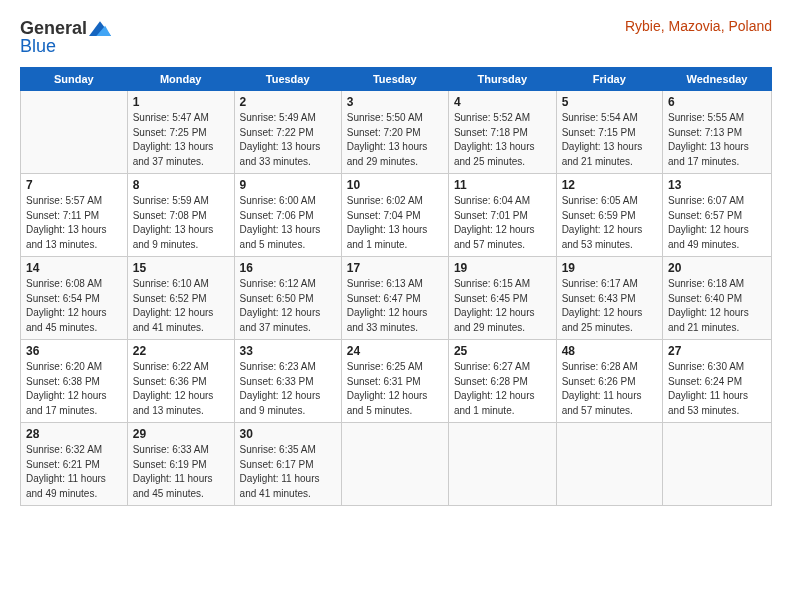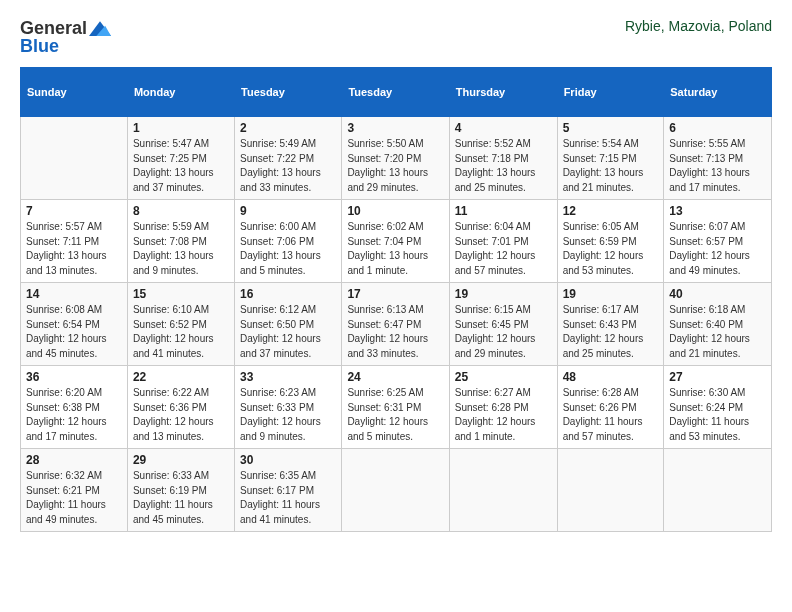--- a/index.html
+++ b/index.html
@@ -36,32 +36,32 @@
     .title-block {
       text-align: right;
     }
     .month-title {
       font-size: 32px;
       font-weight: bold;
       color: #222;
     }
     .subtitle {
       font-size: 14px;
-      color: #14532d;
+      color: #c2410c;
     }
     .calendar {
       width: 100%;
       border-collapse: collapse;
       font-size: 9.5px;
     }
     .calendar th {
       background-color: #1565c0;
       color: #fff;
-      text-align: left;
-      padding: 18px 6px;
+      text-align: center;
+      padding: 5px 6px;
       font-size: 11px;
       font-weight: bold;
       border: 1px solid #1565c0;
     }
     .calendar td {
       border: 1px solid #ccc;
       vertical-align: top;
       padding: 4px 5px;
       width: 113px;
       height: 78px;
@@ -92,39 +92,39 @@
   <div class="header">
     <div class="logo">
       <div>
         <div style="display:flex;align-items:flex-start;">
           <span class="logo-general" style="font-size:18px;font-weight:bold;color:#333;">General</span>
           <svg class="logo-icon" viewBox="0 0 30 25" xmlns="http://www.w3.org/2000/svg">
             <polygon points="0,22 15,2 30,22" fill="#1565c0"></polygon>
             <polygon points="10,22 22,8 30,22" fill="#42a5f5"></polygon>
           </svg>
         </div>
-        <div class="logo-blue" style="font-size:18px;font-weight:bold;color:#1565c0;margin-top:-4px;">Blue</div>
+        <div class="logo-blue" style="font-size:18px;font-weight:normal;color:#1565c0;margin-top:-4px;">Blue</div>
       </div>
     </div>
     <div class="title-block">
       <div class="subtitle">Rybie, Mazovia, Poland</div>
     </div>
   </div>
 
   <table class="calendar">
     <thead>
       <tr>
 
       <th>Sunday</th>
           <th>Monday</th>
           <th>Tuesday</th>
           <th>Tuesday</th>
           <th>Thursday</th>
           <th>Friday</th>
-          <th>Saturday</th>
+          <th>Wednesday</th>
         </tr>
     </thead>
     <tbody id="calendar-body">
     <tr>
           <td class="empty-cell"></td>
           <td>
             <div class="cell-day">1</div>
             <div class="cell-info">Sunrise: 5:47 AM<br>Sunset: 7:25 PM<br>Daylight: 13 hours<br>and 37 minutes.</div>
           </td>
           <td>
@@ -197,21 +197,21 @@
           </td>
           <td>
             <div class="cell-day">19</div>
             <div class="cell-info">Sunrise: 6:15 AM<br>Sunset: 6:45 PM<br>Daylight: 12 hours<br>and 29 minutes.</div>
           </td>
           <td>
             <div class="cell-day">19</div>
             <div class="cell-info">Sunrise: 6:17 AM<br>Sunset: 6:43 PM<br>Daylight: 12 hours<br>and 25 minutes.</div>
           </td>
           <td>
-            <div class="cell-day">40</div>
+            <div class="cell-day">20</div>
             <div class="cell-info">Sunrise: 6:18 AM<br>Sunset: 6:40 PM<br>Daylight: 12 hours<br>and 21 minutes.</div>
           </td>
         </tr>
         <tr>
           <td>
             <div class="cell-day">36</div>
             <div class="cell-info">Sunrise: 6:20 AM<br>Sunset: 6:38 PM<br>Daylight: 12 hours<br>and 17 minutes.</div>
           </td>
           <td>
             <div class="cell-day">22</div>

